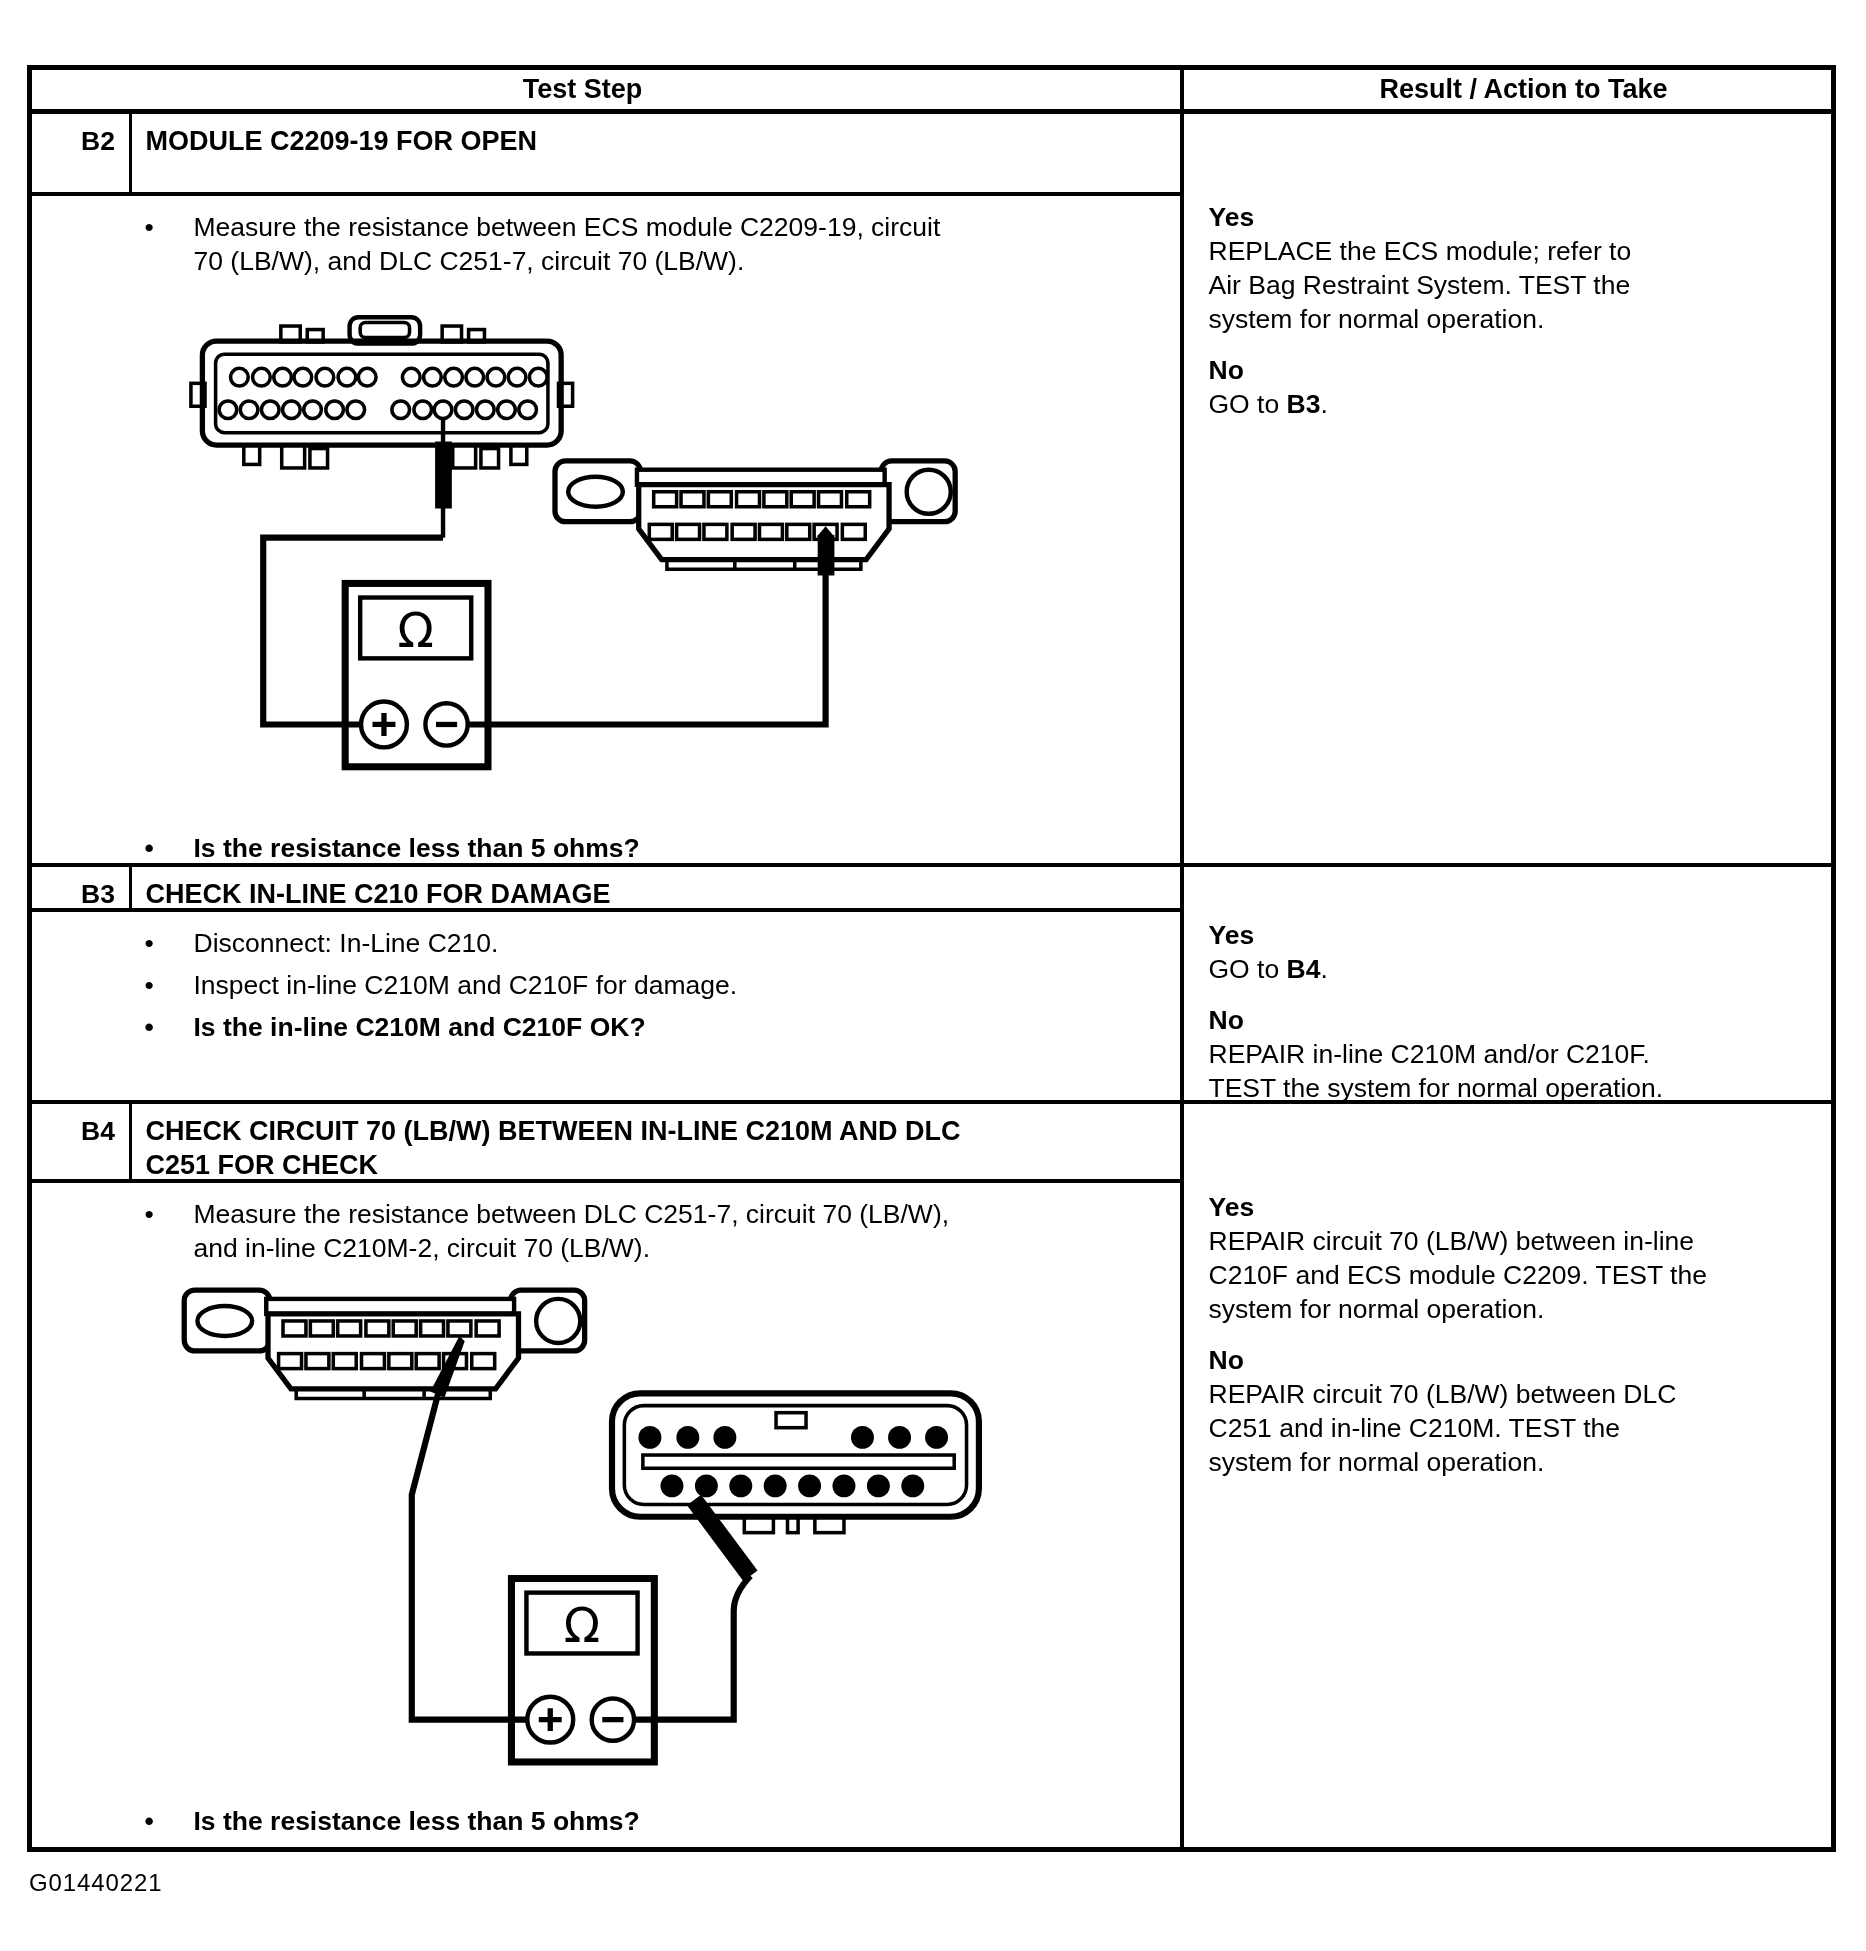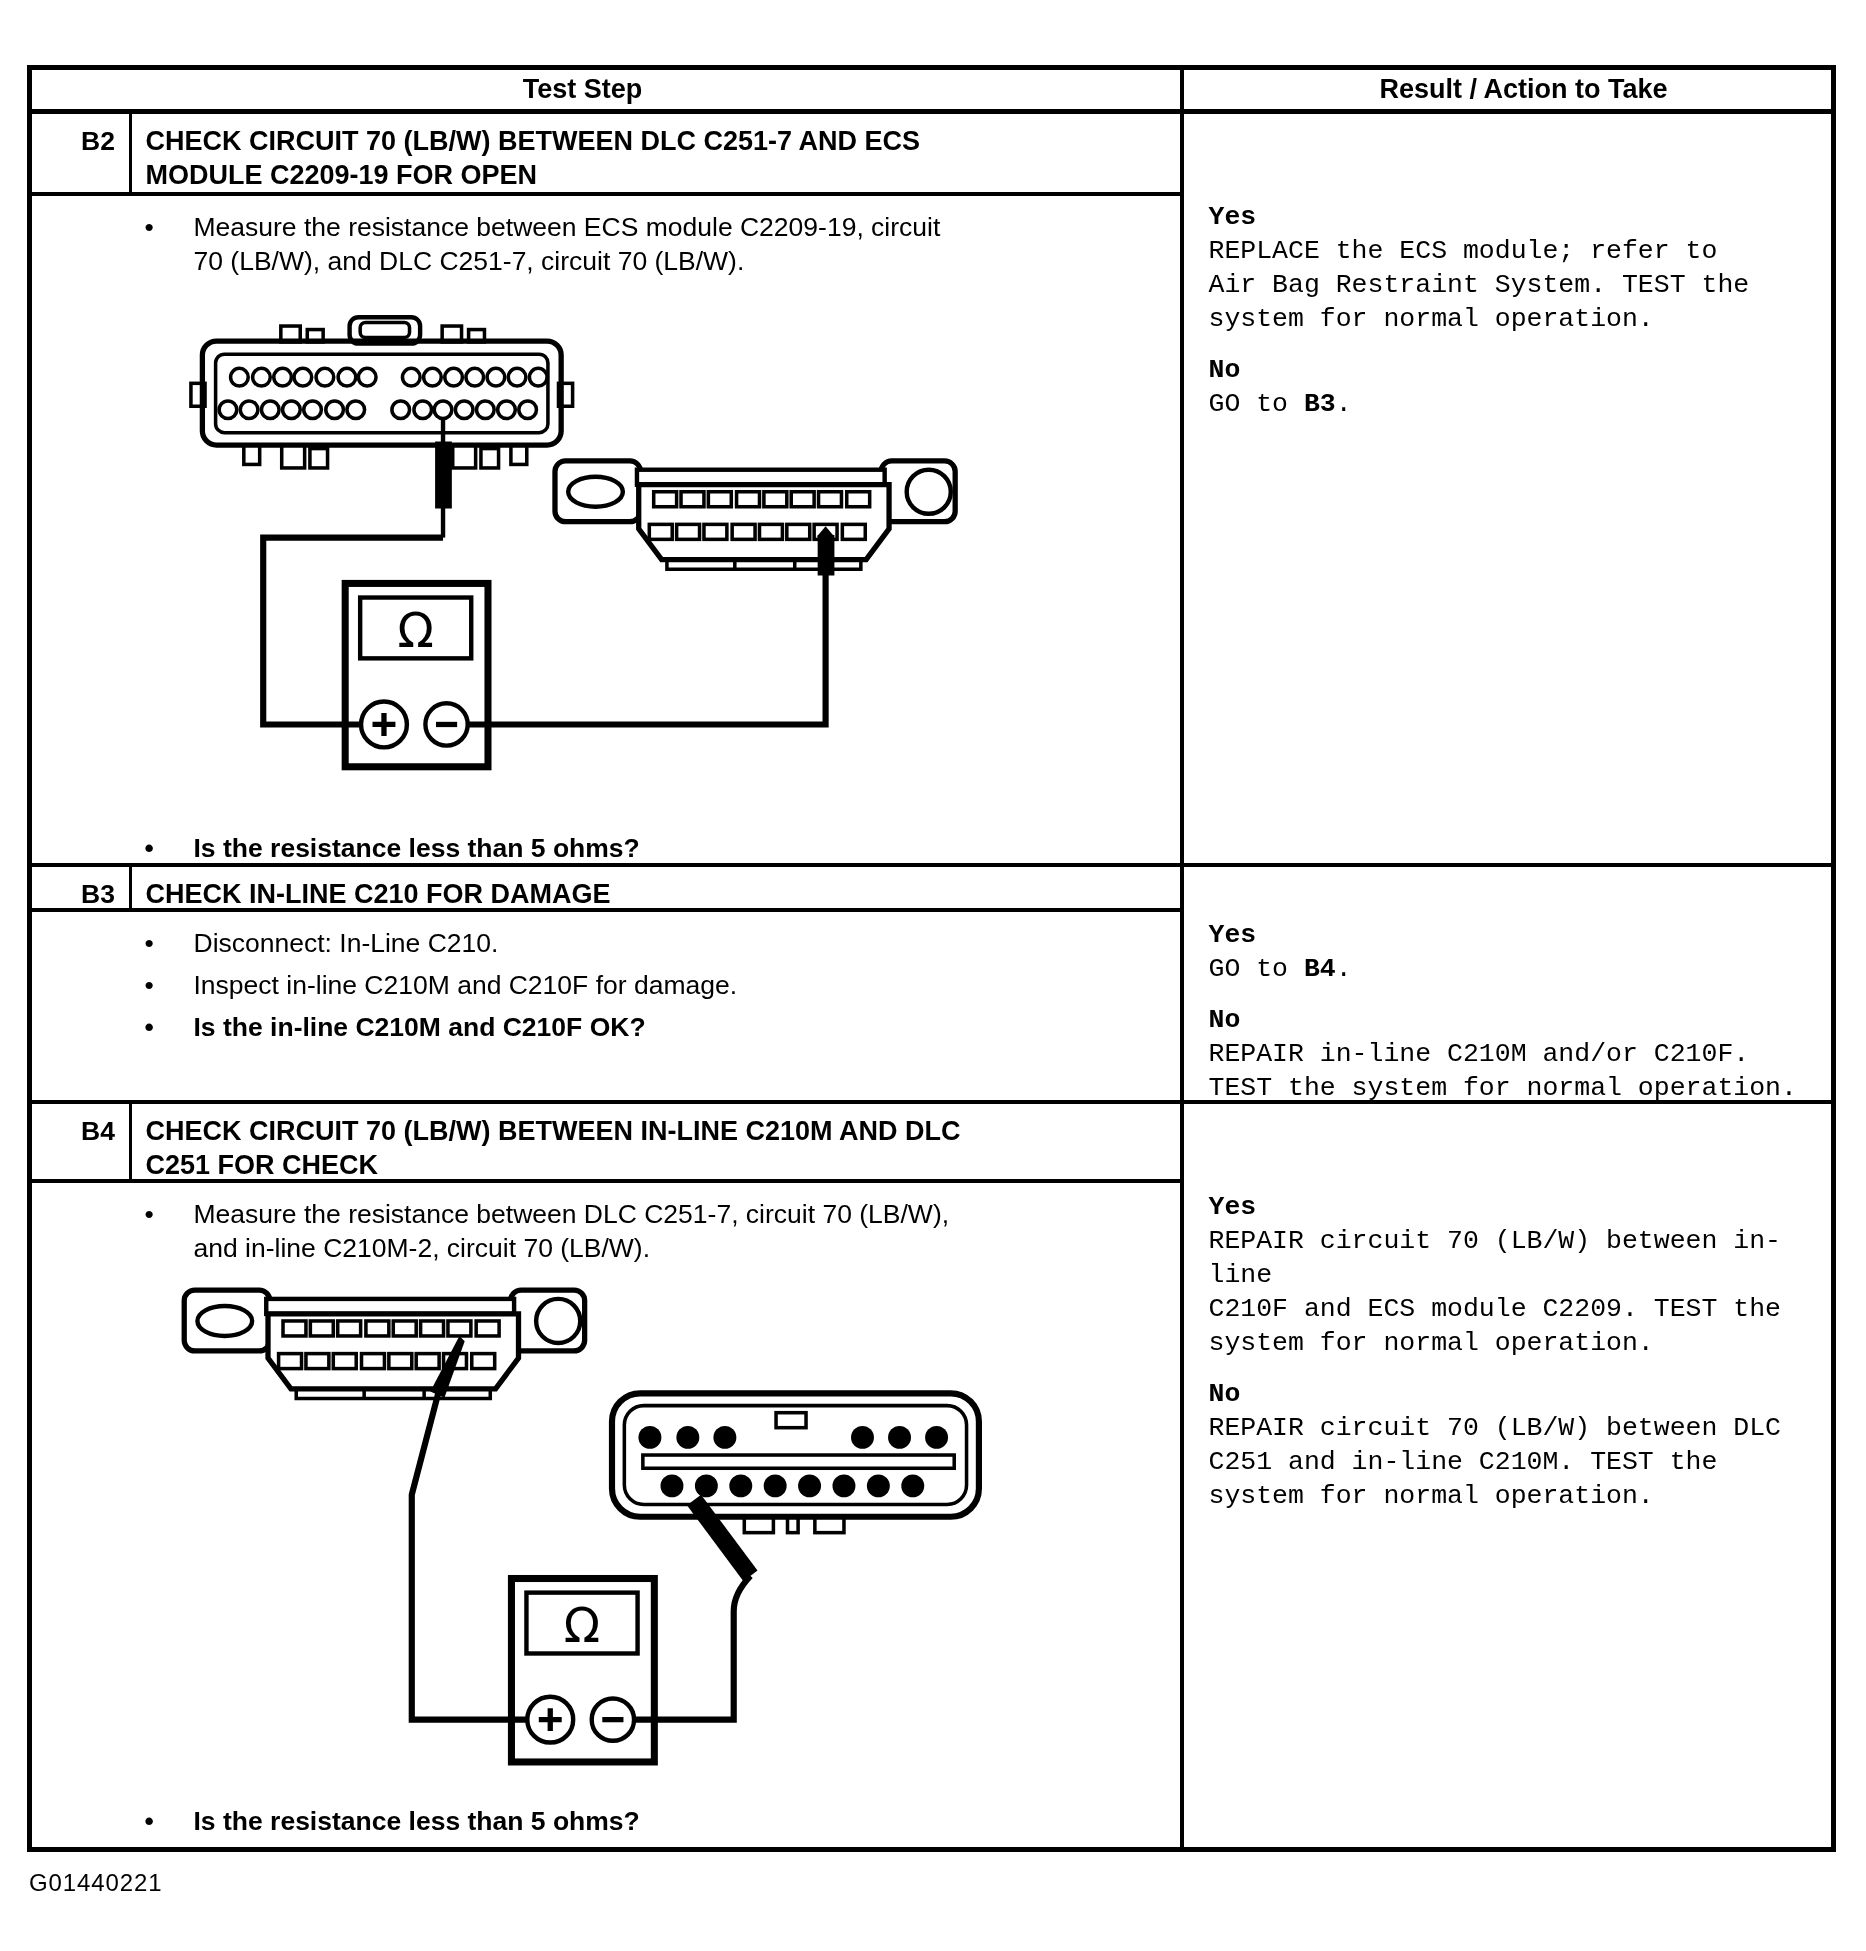--- a/index.html
+++ b/index.html
@@ -28,21 +28,21 @@
   .bodycell{grid-column:1/3;}
   .bullet{display:flex;padding-left:113px;font-size:26.5px;line-height:34px;}
   .bullet .dot{width:49px;flex:none;}
   .bullet.bold{font-weight:700;}
   .measure{padding-top:14px;}
   .question{position:absolute;left:0;right:0;}
   .q-b2{top:635px;}
   .q-b4{top:621px;}
   .b3-bullets{padding-top:14px;}
   .b3-bullets .bullet{margin-bottom:8px;}
-  .rescell{font-size:26.5px;line-height:34px;padding-left:25px;padding-right:12px;font-family:Liberation Mono, monospace;}
+  .rescell{font-size:26.5px;line-height:34px;padding-left:25px;padding-right:12px;}
   .res-b2{grid-column:3/4;grid-row:2/4;padding-top:86px;}
   .res-b3{grid-column:3/4;grid-row:4/6;padding-top:51px;}
   .res-b4{grid-column:3/4;grid-row:6/8;padding-top:86px;}
   .yn{font-weight:700;}
   .resblock{margin-bottom:17px;}
   .diagram{position:absolute;}
   .svg-b2{left:141px;top:108px;}
   .svg-b4{left:124px;top:100px;}
   .figid{position:absolute;left:29px;top:1869px;font-size:24px;letter-spacing:0.9px;}
   svg .ln{fill:none;stroke:#000;}
@@ -101,21 +101,20 @@
 
     <div class="cell hdr hdr-left bb6 br5">
       <span>Test Step</span>
     </div>
     <div class="cell hdr hdr-right bb6">
       <span>Result / Action to Take</span>
     </div>
 
     <div class="cell steplabel br4 bb5">B2</div>
     <div class="cell steptitle br5 bb5">
-        <div>CHECK CIRCUIT 70 (LB/W) BETWEEN DLC C251-7 AND ECS</div>
         <div>MODULE C2209-19 FOR OPEN</div>
       </div>
     <div class="cell rescell res-b2 bb5">
       <div class="resblock">
         <div class="yn">Yes</div>
         <div>
             <div>REPLACE the ECS module; refer to</div>
             <div>Air Bag Restraint System. TEST the</div>
             <div>system for normal operation.</div>
           </div>

